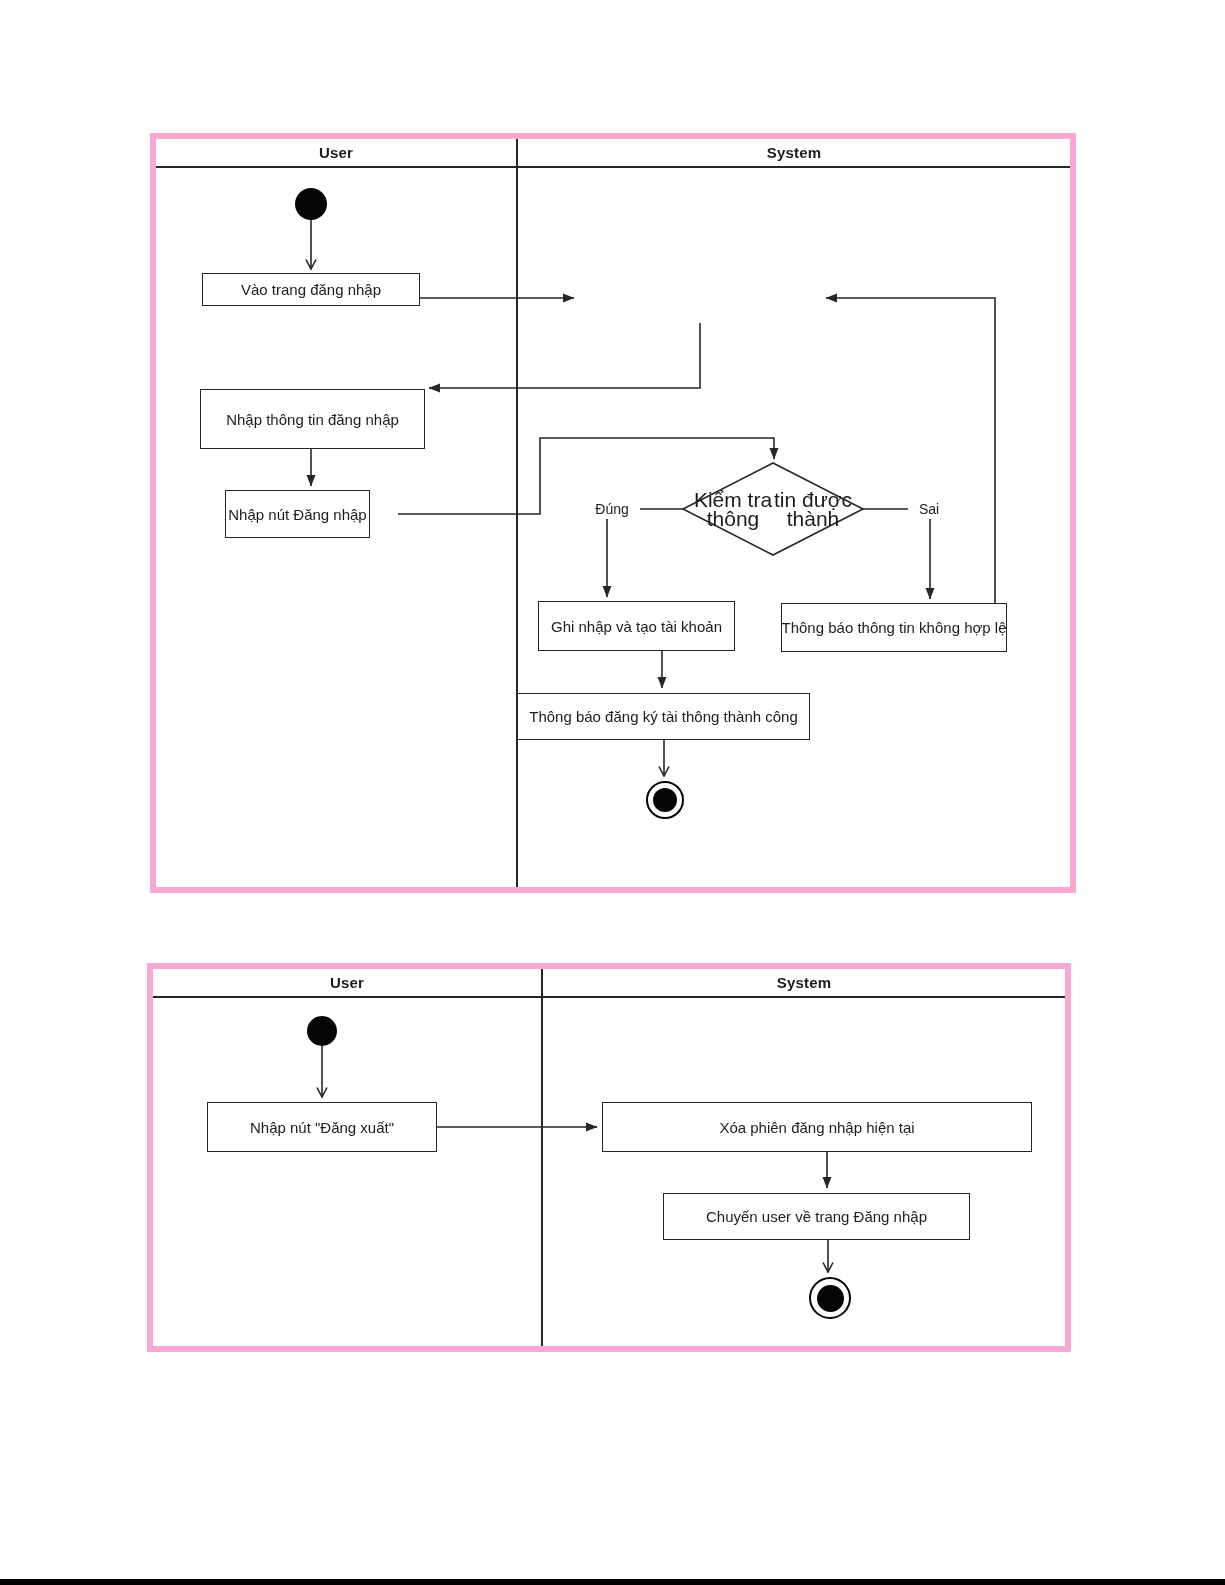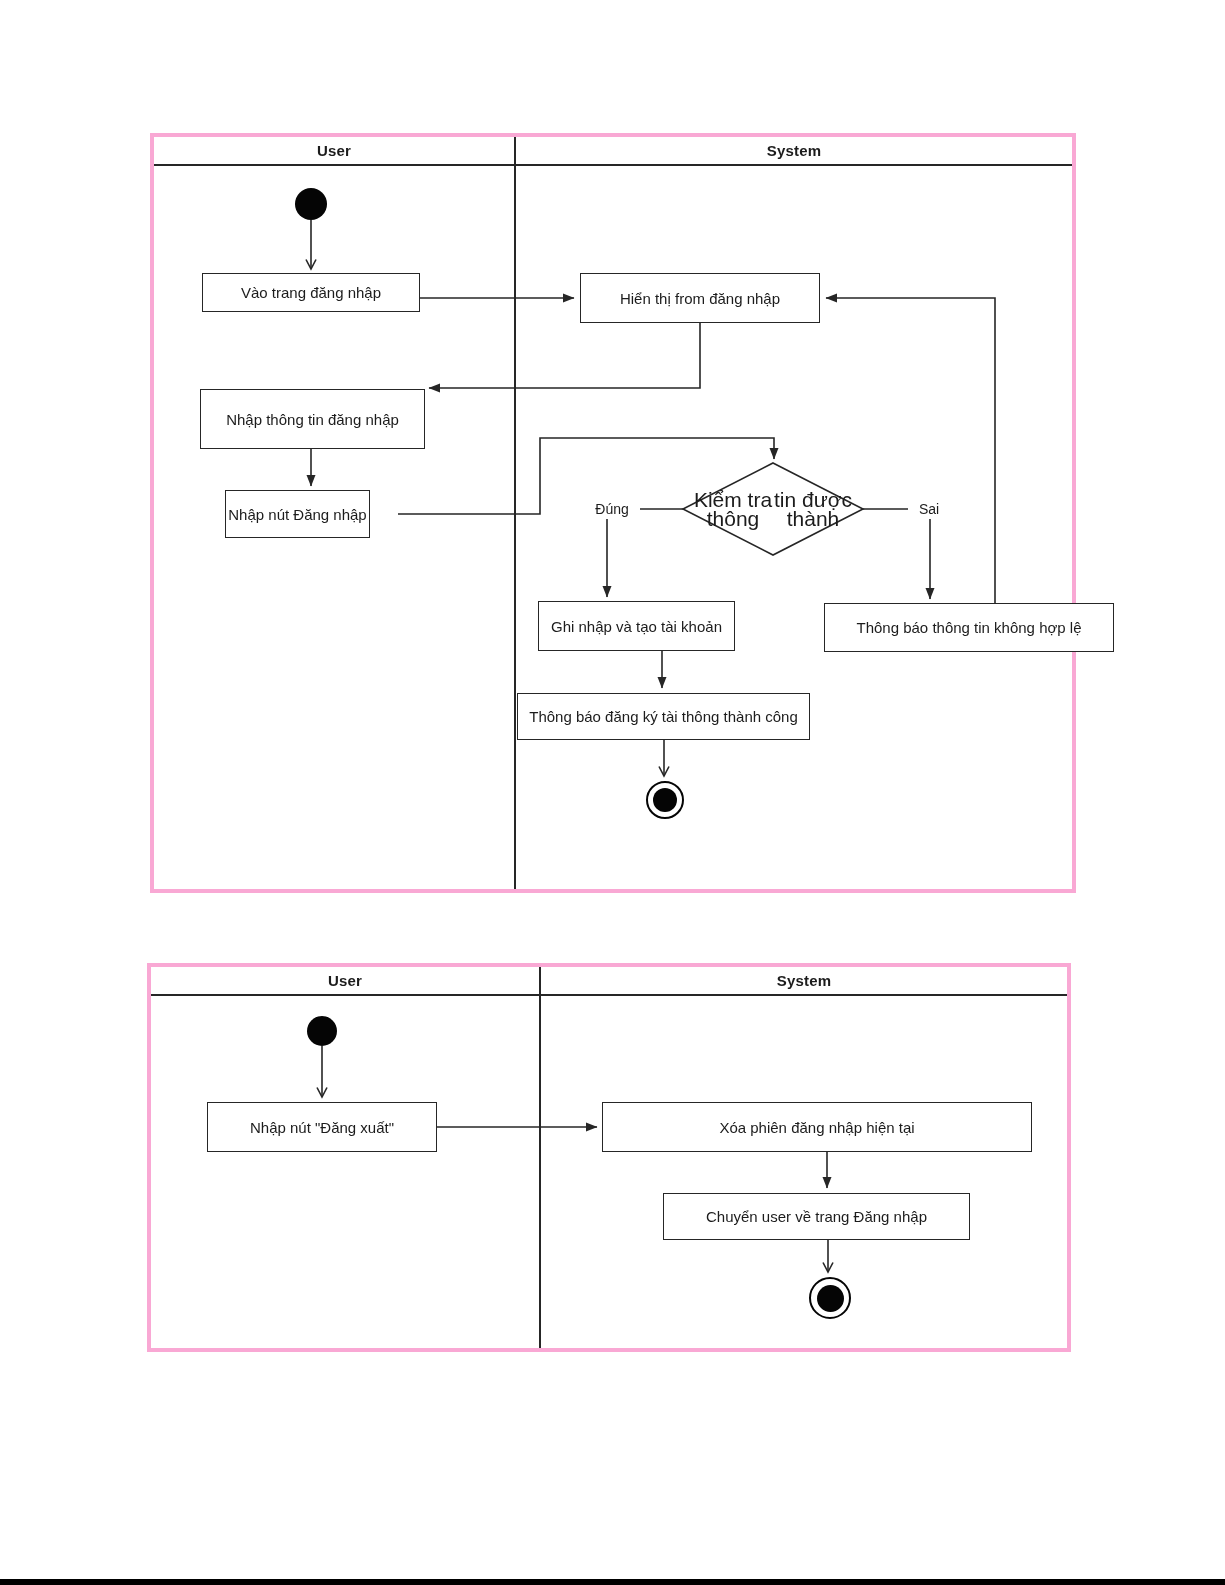--- a/index.html
+++ b/index.html
@@ -2,21 +2,21 @@
 <html><head>
 <meta charset="utf-8">
 <style>
   html,body { margin:0; padding:0; background:#ffffff; }
   .page {
     position:relative; width:1225px; height:1585px; background:#ffffff;
     font-family:"Liberation Sans", sans-serif; color:#1c1c1c; overflow:hidden;
   }
   .frame {
     position:absolute; box-sizing:border-box;
-    border:4px solid #f9a8d4; background:transparent;padding-left:36px;
+    border:6px solid #f9a8d4; background:transparent;padding-left:36px;
   }
   .frame-header {
     position:absolute; left:0; right:0; top:0; height:27px;
     border-bottom:2px solid #262626;
   }
   .lane-label {
     position:absolute; top:0; height:27px;
     display:flex; align-items:center; justify-content:center;
     font-weight:bold; font-size:15px; letter-spacing:.2px;
   }
@@ -89,39 +89,38 @@
     <polygon points="773,463 863,509 773,555 683,509" fill="#ffffff" stroke="#262626" stroke-width="1.6"></polygon>
 
     <polyline points="322,1046 322,1097" fill="none" stroke="#262626" stroke-width="1.6" marker-end="url(#mOpen)"></polyline>
     <polyline points="437,1127 597,1127" fill="none" stroke="#262626" stroke-width="1.6" marker-end="url(#mSolid)"></polyline>
     <polyline points="827,1152 827,1188" fill="none" stroke="#262626" stroke-width="1.6" marker-end="url(#mSolid)"></polyline>
     <polyline points="828,1240 828,1272" fill="none" stroke="#262626" stroke-width="1.6" marker-end="url(#mOpen)"></polyline>
   </svg>
 
   <div class="start-node" style="left:295px; top:188px; width:32px; height:32px;"></div>
 
-  <div class="node" style="left:202px; top:273px; width:218px; height:39px;">Vào trang đăng nhập</div>
+  <div class="node" style="left:202px; top:273px; width:218px; height:33px;">Vào trang đăng nhập</div>
 
-  <div class="node" style="left:580px; top:273px; width:240px; height:50px;">Hiển thị from đăng nhập</div>
 
   <div class="node" style="left:200px; top:377px; width:225px; height:60px;margin-top:12px;">Nhập thông tin đăng nhập</div>
 
   <div class="node" style="left:225px; top:490px; width:145px; height:48px;">Nhập nút Đăng nhập</div>
 
   <div class="diamond-label" style="left:693px; top:489px; width:160px; height:40px;">
     <span>Kiểm tra thông</span>
     <span>tin được thành</span>
   </div>
 
   <div class="edge-label" style="left:584px; top:498px; width:56px; height:21px;text-align:center;">Đúng</div>
   <div class="edge-label" style="left:908px; top:498px; width:42px; height:21px;">Sai</div>
 
   <div class="node" style="left:538px; top:601px; width:197px; height:50px;">Ghi nhập và tạo tài khoản</div>
 
-  <div class="node" style="left:824px; top:603px; width:290px; height:49px;">Thông báo thông tin không hợp lệ</div>
+  <div class="node" style="left:781px; top:603px; width:226px; height:49px;">Thông báo thông tin không hợp lệ</div>
 
   <div class="node" style="left:517px; top:693px; width:293px; height:47px;">Thông báo đăng ký tài thông thành công</div>
 
   <div class="end-node" style="left:646px; top:781px; width:38px; height:38px;">
     <div class="end-node-core" style="width:24px; height:24px;"></div>
   </div>
 
   <div class="start-node" style="left:307px; top:1016px; width:30px; height:30px;"></div>
 
   <div class="node" style="left:207px; top:1102px; width:230px; height:50px;">Nhập nút "Đăng xuất"</div>

